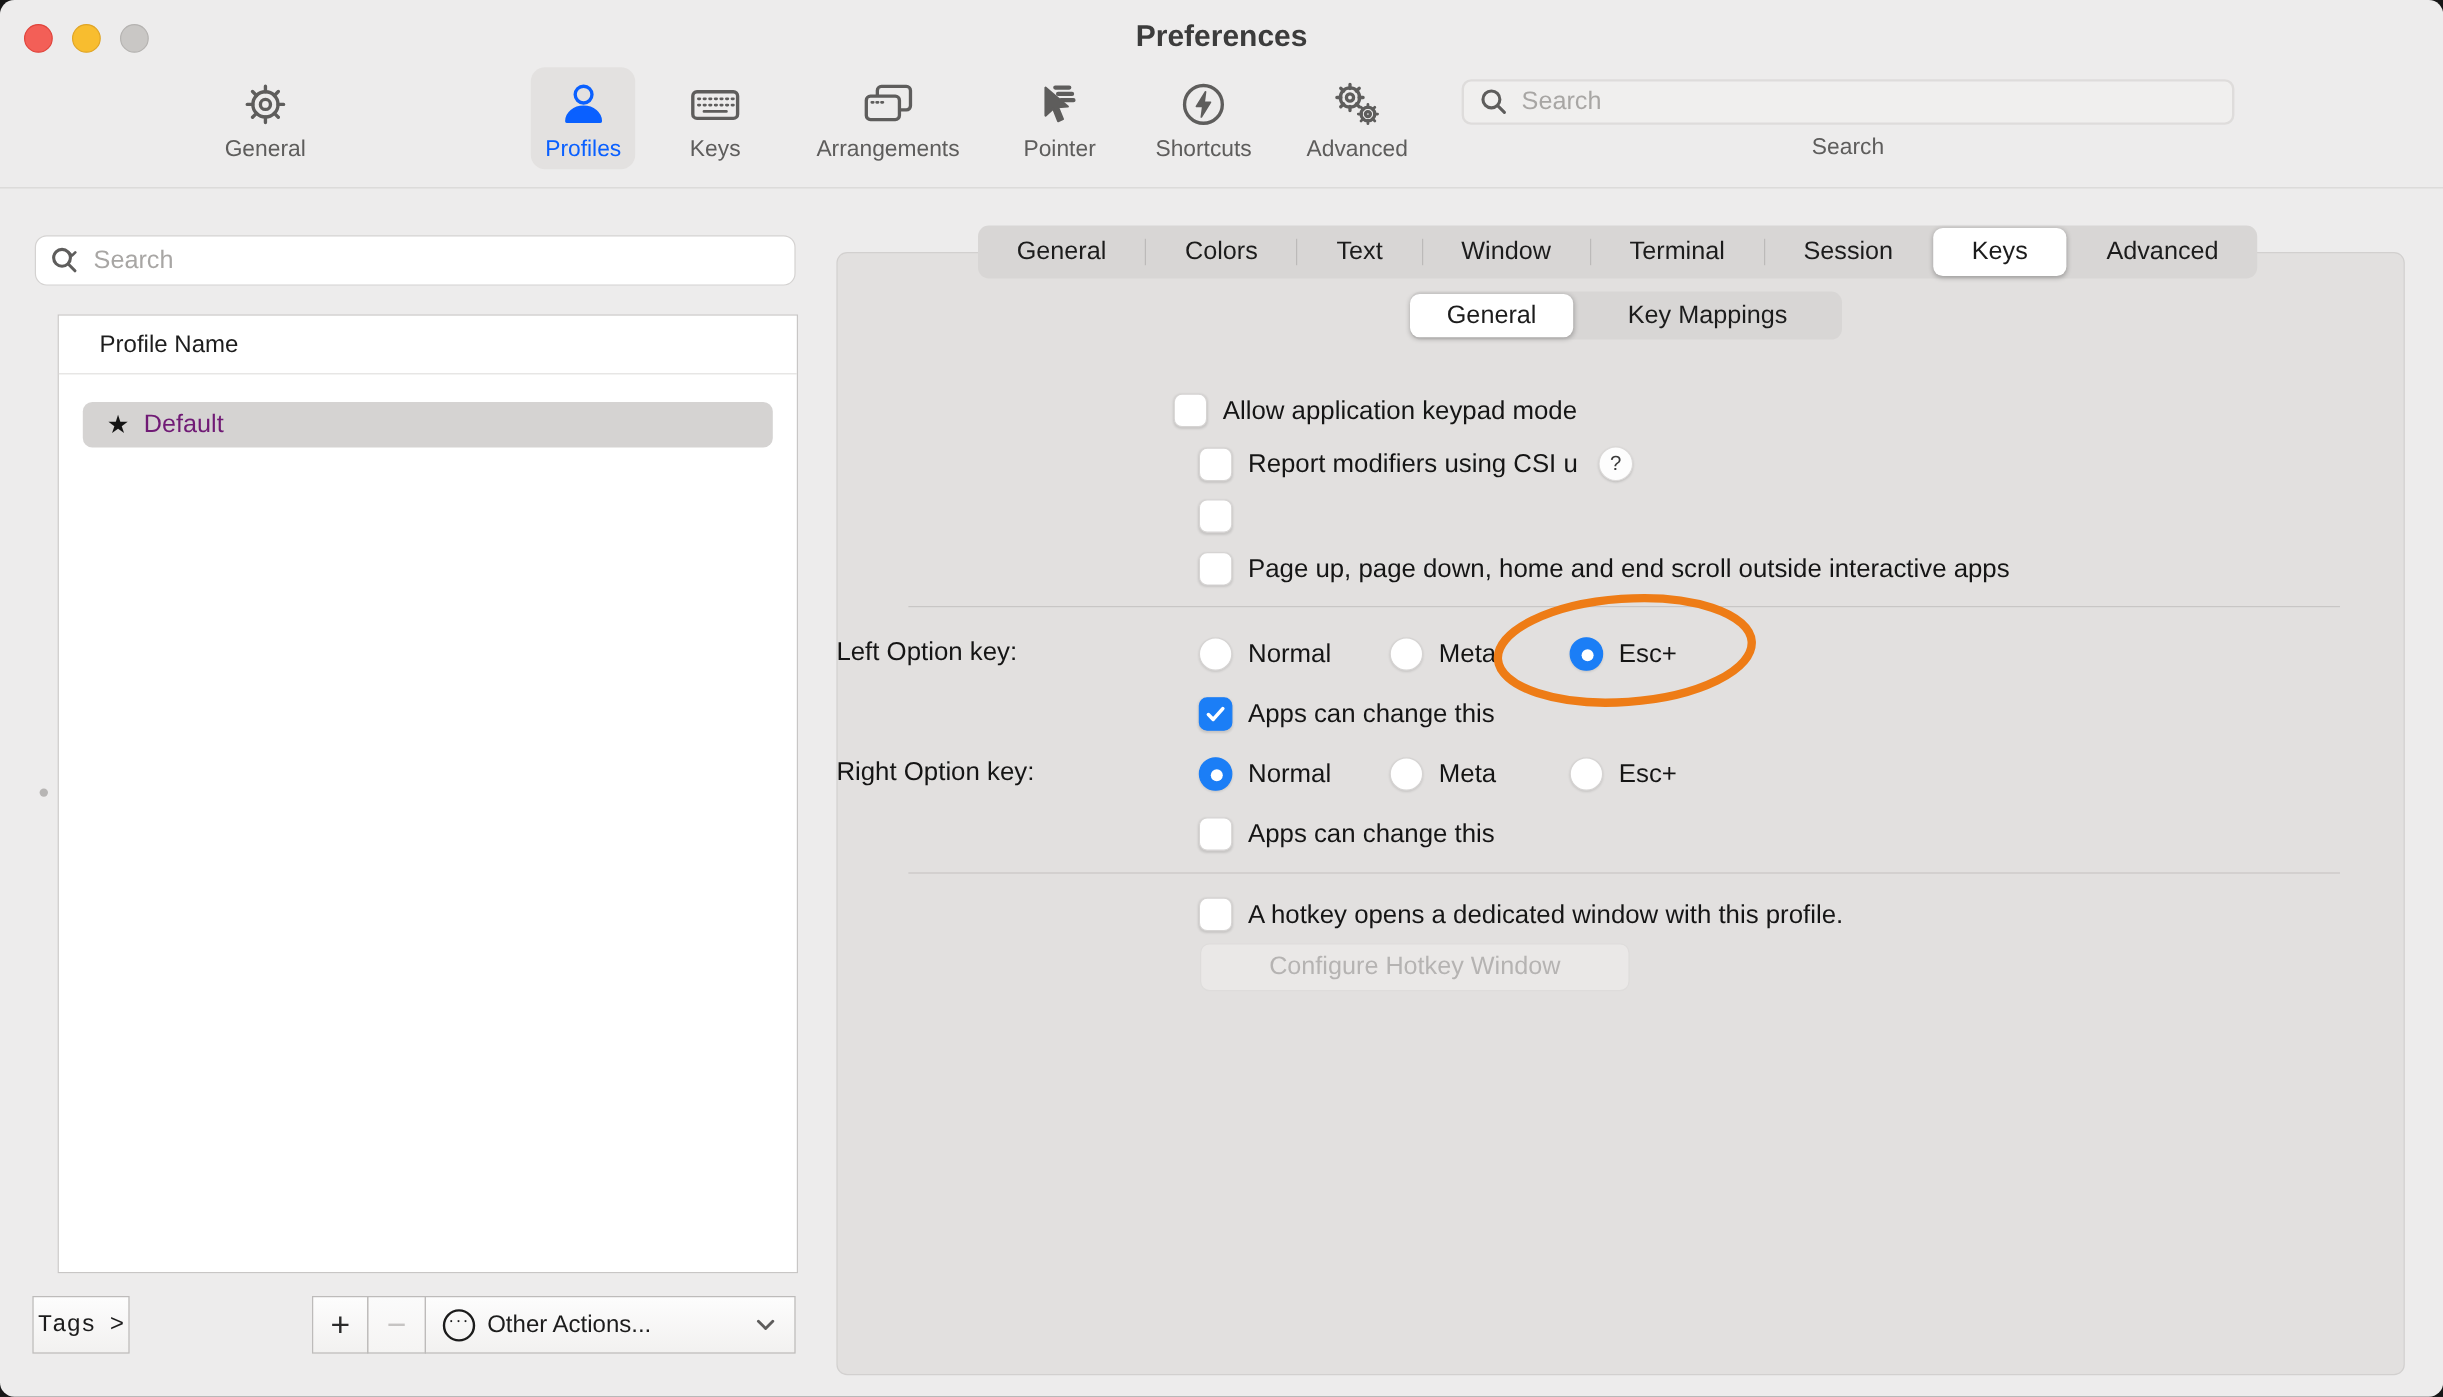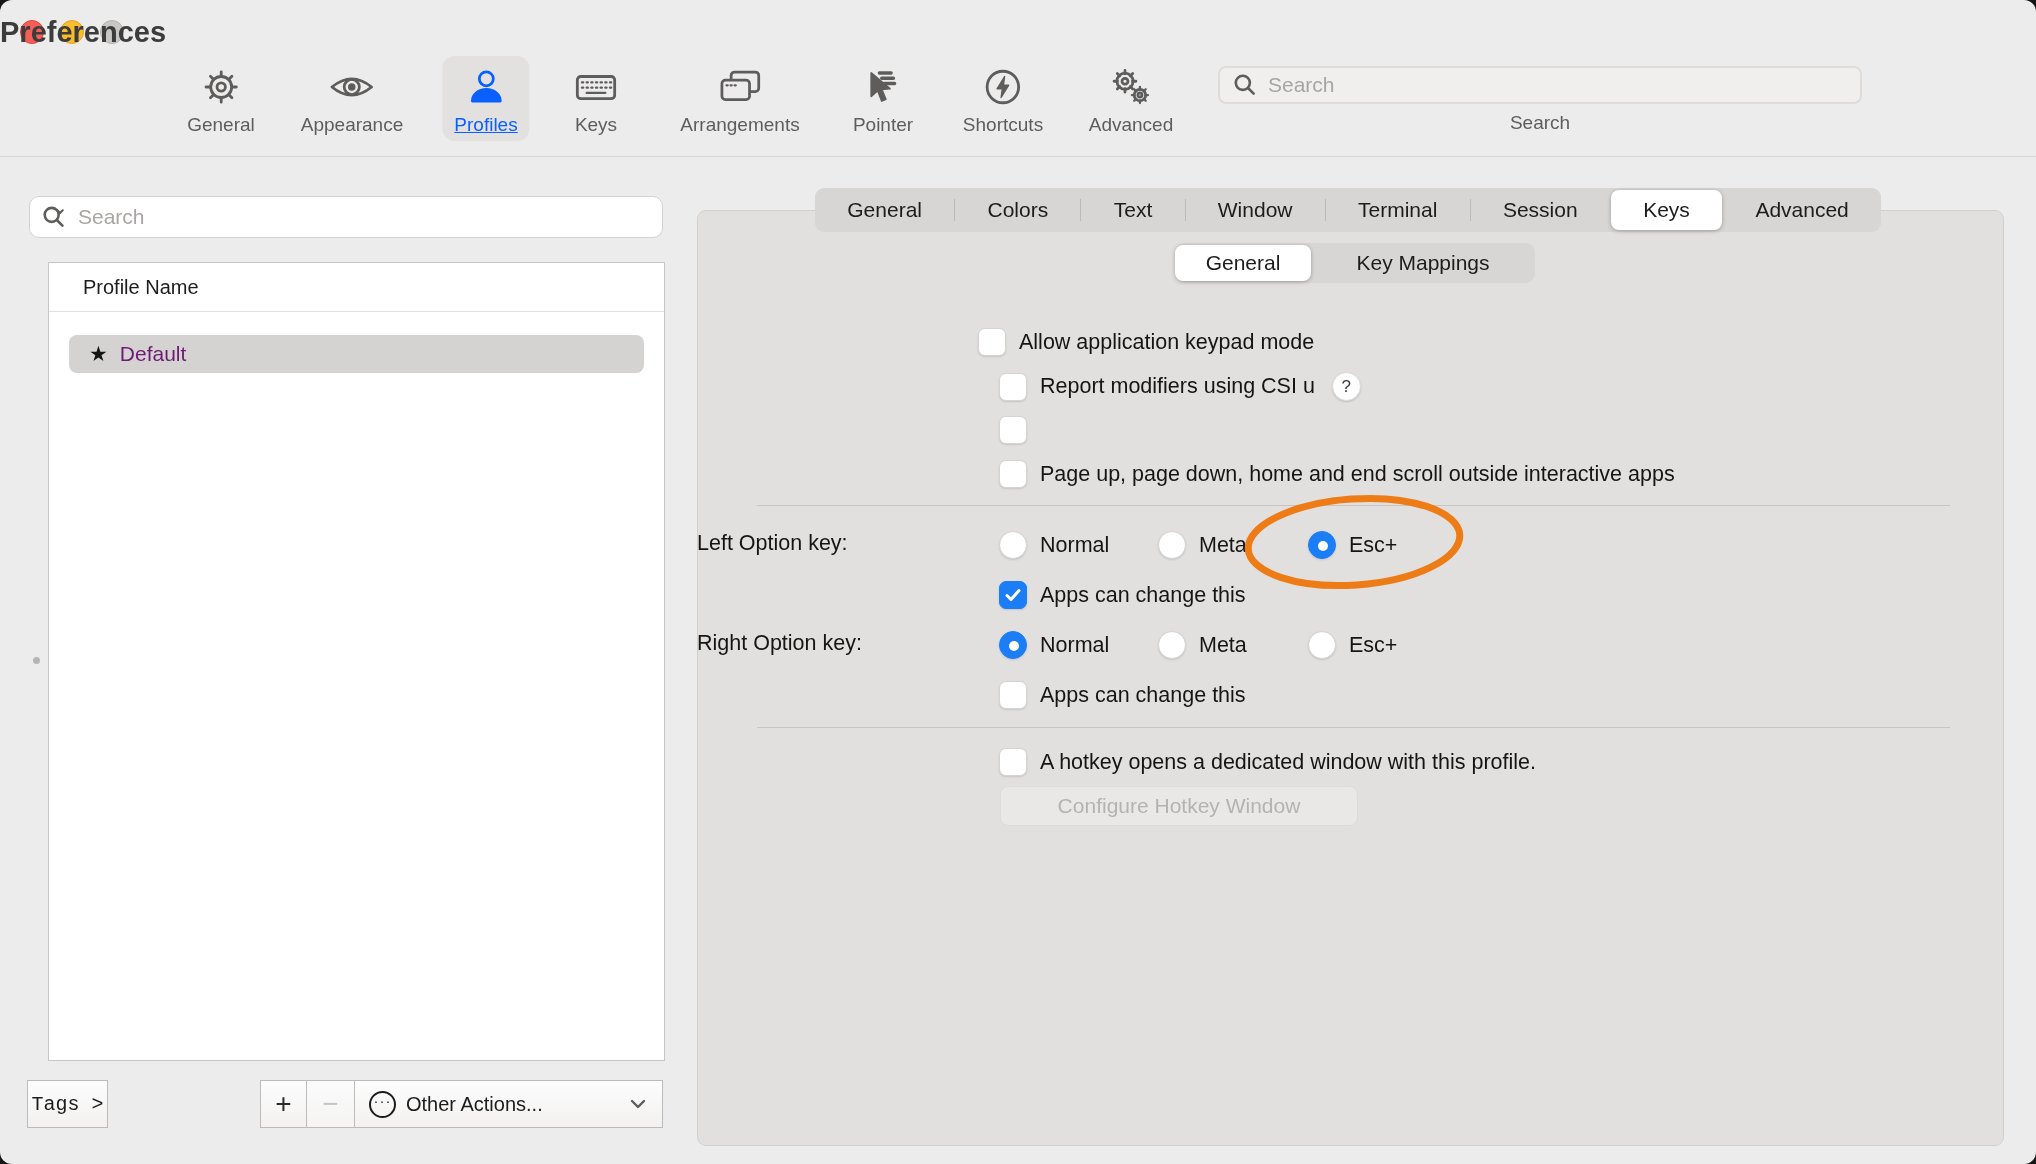--- a/index.html
+++ b/index.html
@@ -5,28 +5,28 @@
   * { margin:0; padding:0; box-sizing:border-box; }
   html,body { width:2036px; height:1164px; background:#161616; font-family:"Liberation Sans", sans-serif; }
   .window { position:absolute; left:0; top:0; width:2036px; height:1164px; background:#edecec; border-radius:12px; overflow:hidden; }
 
   
   .traffic { position:absolute; top:20px; left:20px; display:flex; gap:16px; }
   .light { width:24px; height:24px; border-radius:50%; }
   .light.red { background:#f35f57; border:1px solid #e0443c; }
   .light.yellow { background:#f8bd2f; border:1px solid #e0a526; }
   .light.gray { background:#c9c7c5; border:1px solid #b5b3b1; }
-  .title { position:absolute; top:16px; left:0; width:100%; text-align:left; font-size:29px; font-weight:bold; color:#3c3c3c; }
+  .title { position:absolute; top:16px; left:0; width:100%; text-align:center; font-size:25px; font-weight:bold; color:#3c3c3c; }
 
   
   .tb-item { position:absolute; top:56px; transform:translateX(-50%); display:flex; flex-direction:column; align-items:center; width:max-content; padding:6px 12px 5px; border-radius:12px; }
   .tb-item.selected { background:#e3e1e0; }
   .tb-icon { height:50px; display:flex; align-items:center; justify-content:center; }
   .tb-label { font-size:19px; color:#5e5d5c; margin-top:2px; }
-  .tb-item.selected .tb-label { color:#0a60ff; text-decoration:underline; }
+  .tb-item.selected .tb-label { color:#0a60ff; }
   .tb-search { position:absolute; left:1218px; top:66px; width:644px; height:38px; border:2px solid #dedcdb; border-radius:8px; background:#f0efee; display:flex; align-items:center; padding:0 12px; gap:10px; }
   .tb-search .ph { font-size:21px; color:#a8a6a4; }
   .tb-search-label { position:absolute; left:1218px; top:112px; width:644px; text-align:center; font-size:19px; color:#5e5d5c; }
   .top-divider { position:absolute; left:0; top:156px; width:100%; height:1px; background:#d8d6d5; }
 
   
   .sb-search { position:absolute; left:29px; top:196px; width:634px; height:42px; background:#fff; border:1px solid #d4d2d1; border-radius:10px; display:flex; align-items:center; padding:0 12px; gap:8px; }
   .sb-search .ph { font-size:21px; color:#a8a6a4; }
   .profile-box { position:absolute; left:48px; top:262px; width:617px; height:799px; background:#fff; border:1px solid #c8c6c5; }
   .profile-header { height:49px; display:flex; align-items:center; padding-left:34px; font-size:20px; color:#1d1d1d; border-bottom:1px solid #e2e0df; }
@@ -88,30 +88,20 @@
   <div class="tb-item" style="left:221px">
     <div class="tb-icon">
       <svg class="ic" width="42" height="42" viewBox="0 0 36 36">
           <circle cx="18" cy="18" r="9"></circle>
           <circle cx="18" cy="18" r="3.6"></circle>
           <path d="M18 5v4M18 27v4M5 18h4M27 18h4M8.8 8.8l2.8 2.8M24.4 24.4l2.8 2.8M27.2 8.8l-2.8 2.8M11.6 24.4l-2.8 2.8"></path>
         </svg>
     </div>
     <div class="tb-label">General</div>
   </div>
-  <div class="tb-item" style="left:352px">
-    <div class="tb-icon">
-      <svg class="ic" width="48" height="42" viewBox="0 0 40 36">
-          <path d="M3 18 Q20 4 37 18 Q20 32 3 18 Z"></path>
-          <circle cx="20" cy="18" r="6.5"></circle>
-          <circle cx="20" cy="18" r="2" fill="#5e5d5c"></circle>
-        </svg>
-    </div>
-    <div class="tb-label">Appearance</div>
-  </div>
   <div class="tb-item selected" style="left:486px">
     <div class="tb-icon">
       <svg class="ic sel-blue" width="42" height="42" viewBox="0 0 36 36">
           <circle cx="18" cy="11" r="6"></circle>
           <path d="M6 30 a12 10 0 0 1 24 0 Z" fill="#0a60ff" stroke="#0a60ff"></path>
         </svg>
     </div>
     <div class="tb-label">Profiles</div>
   </div>
   <div class="tb-item" style="left:596px">

